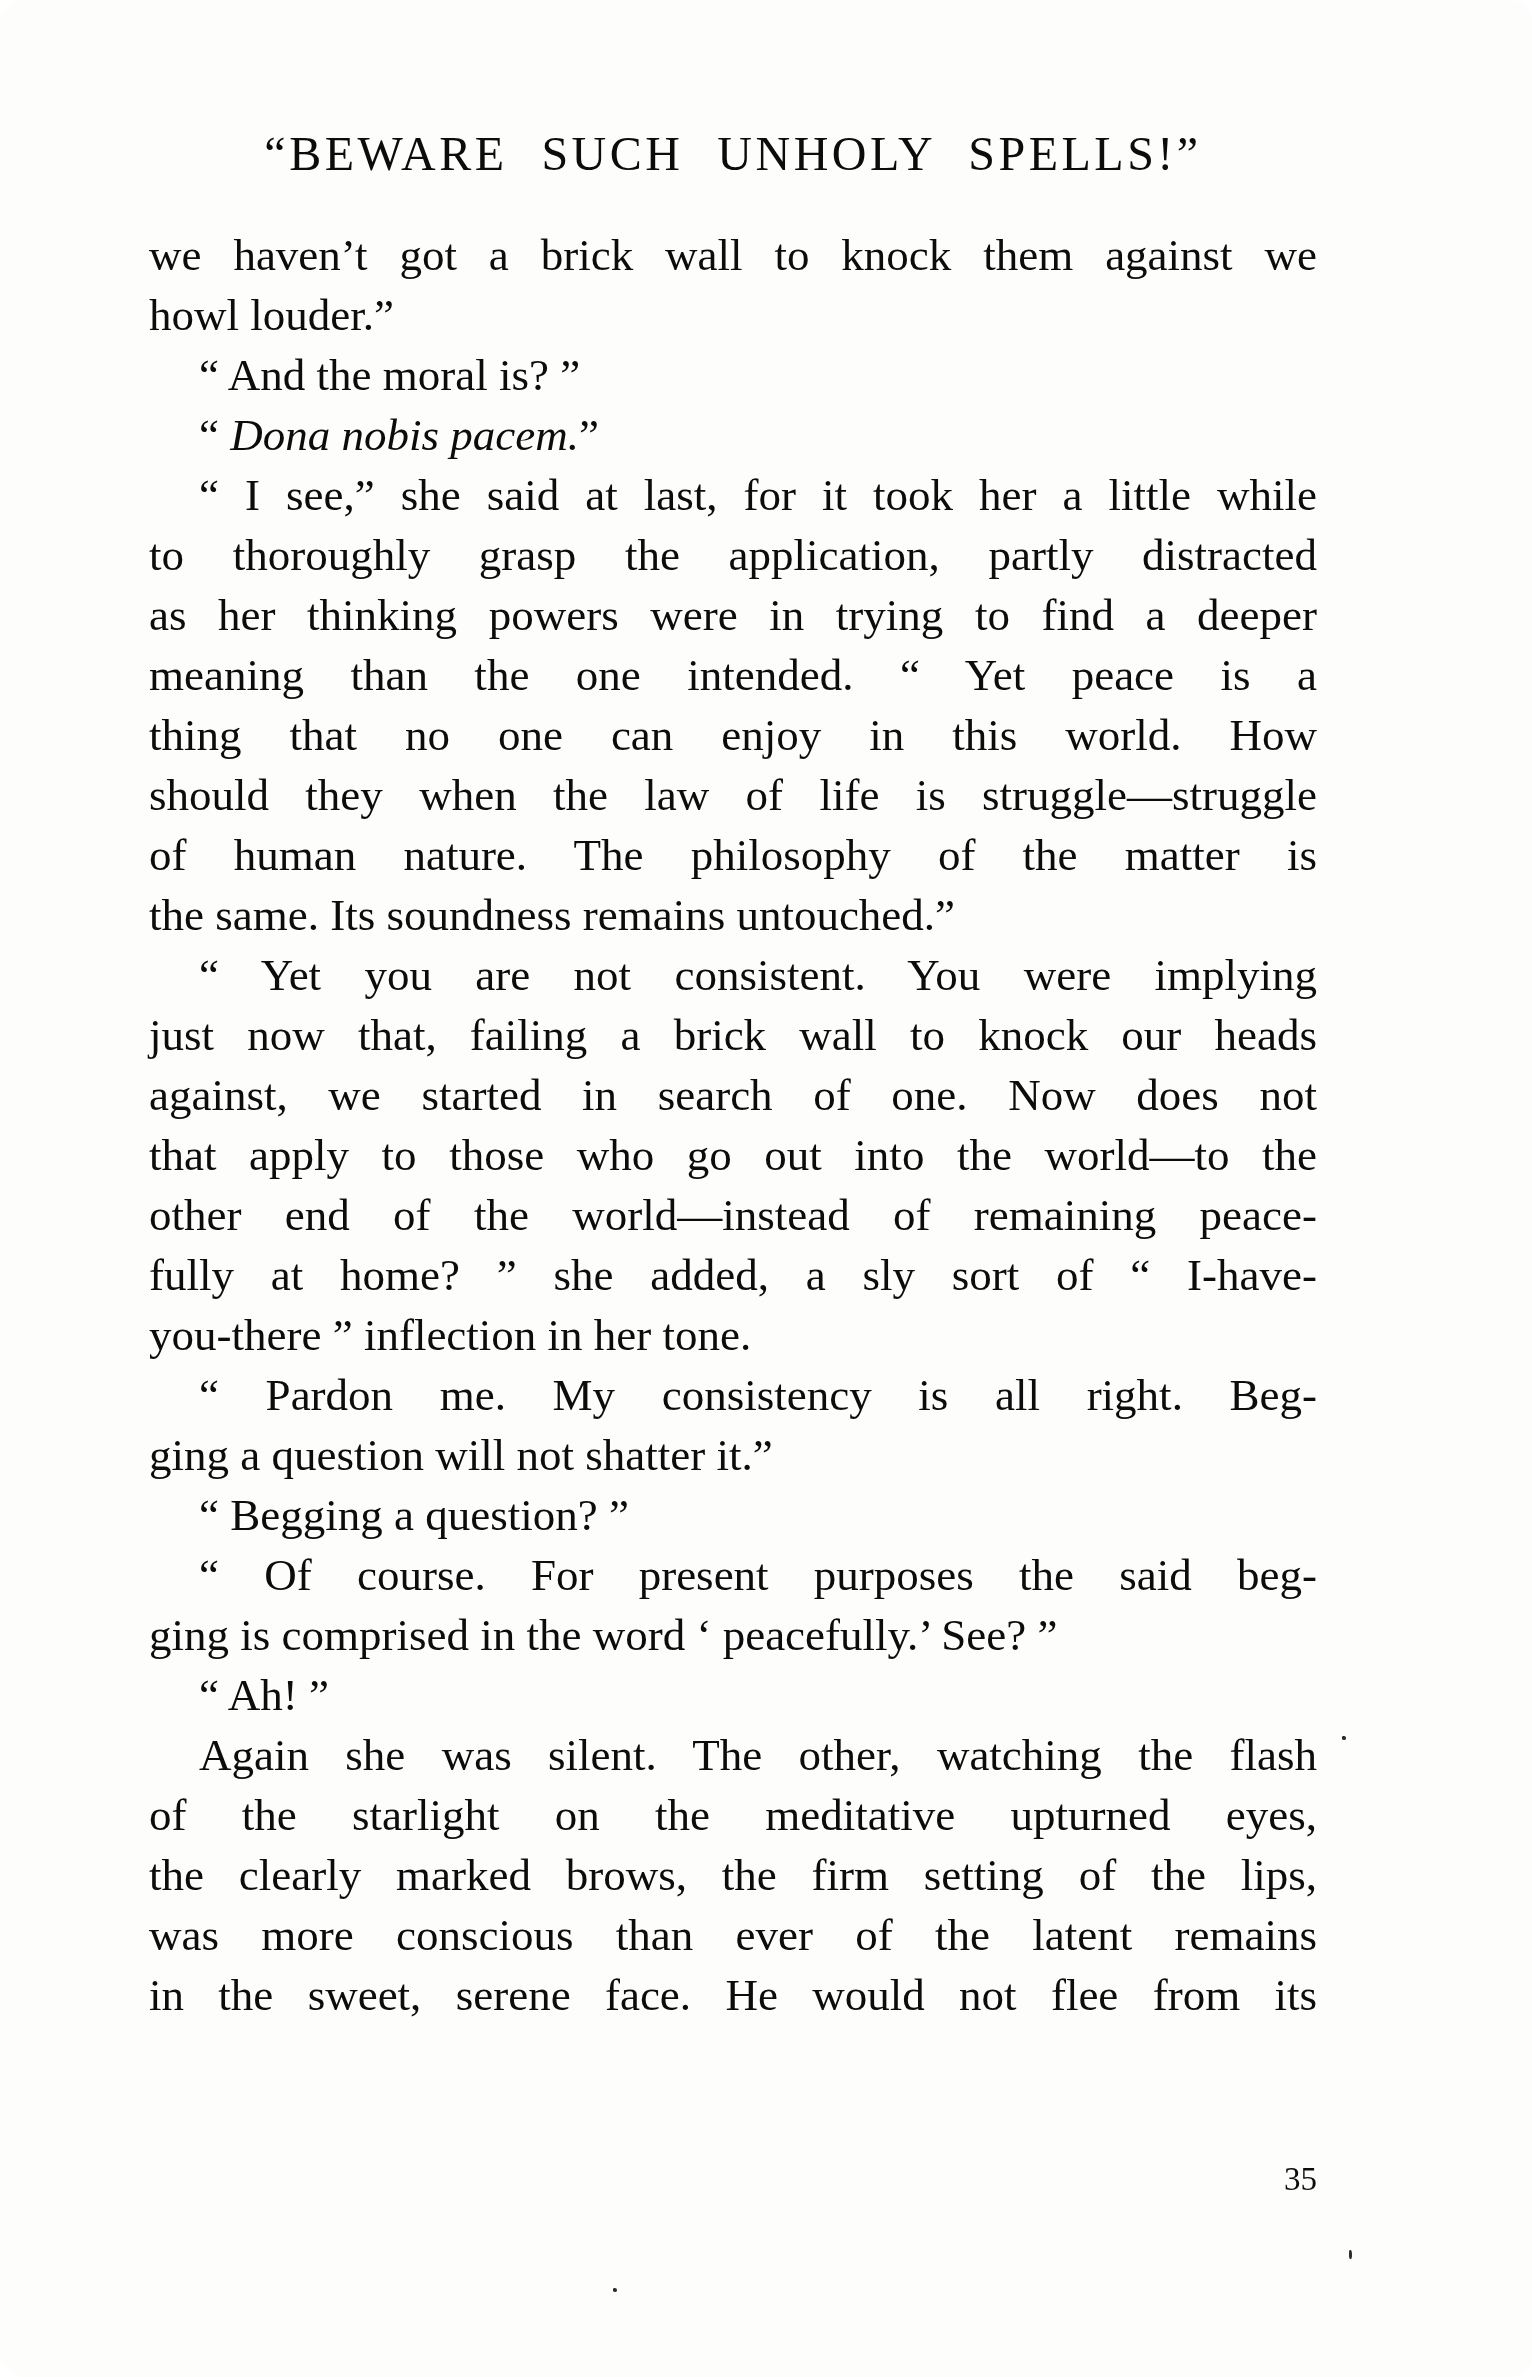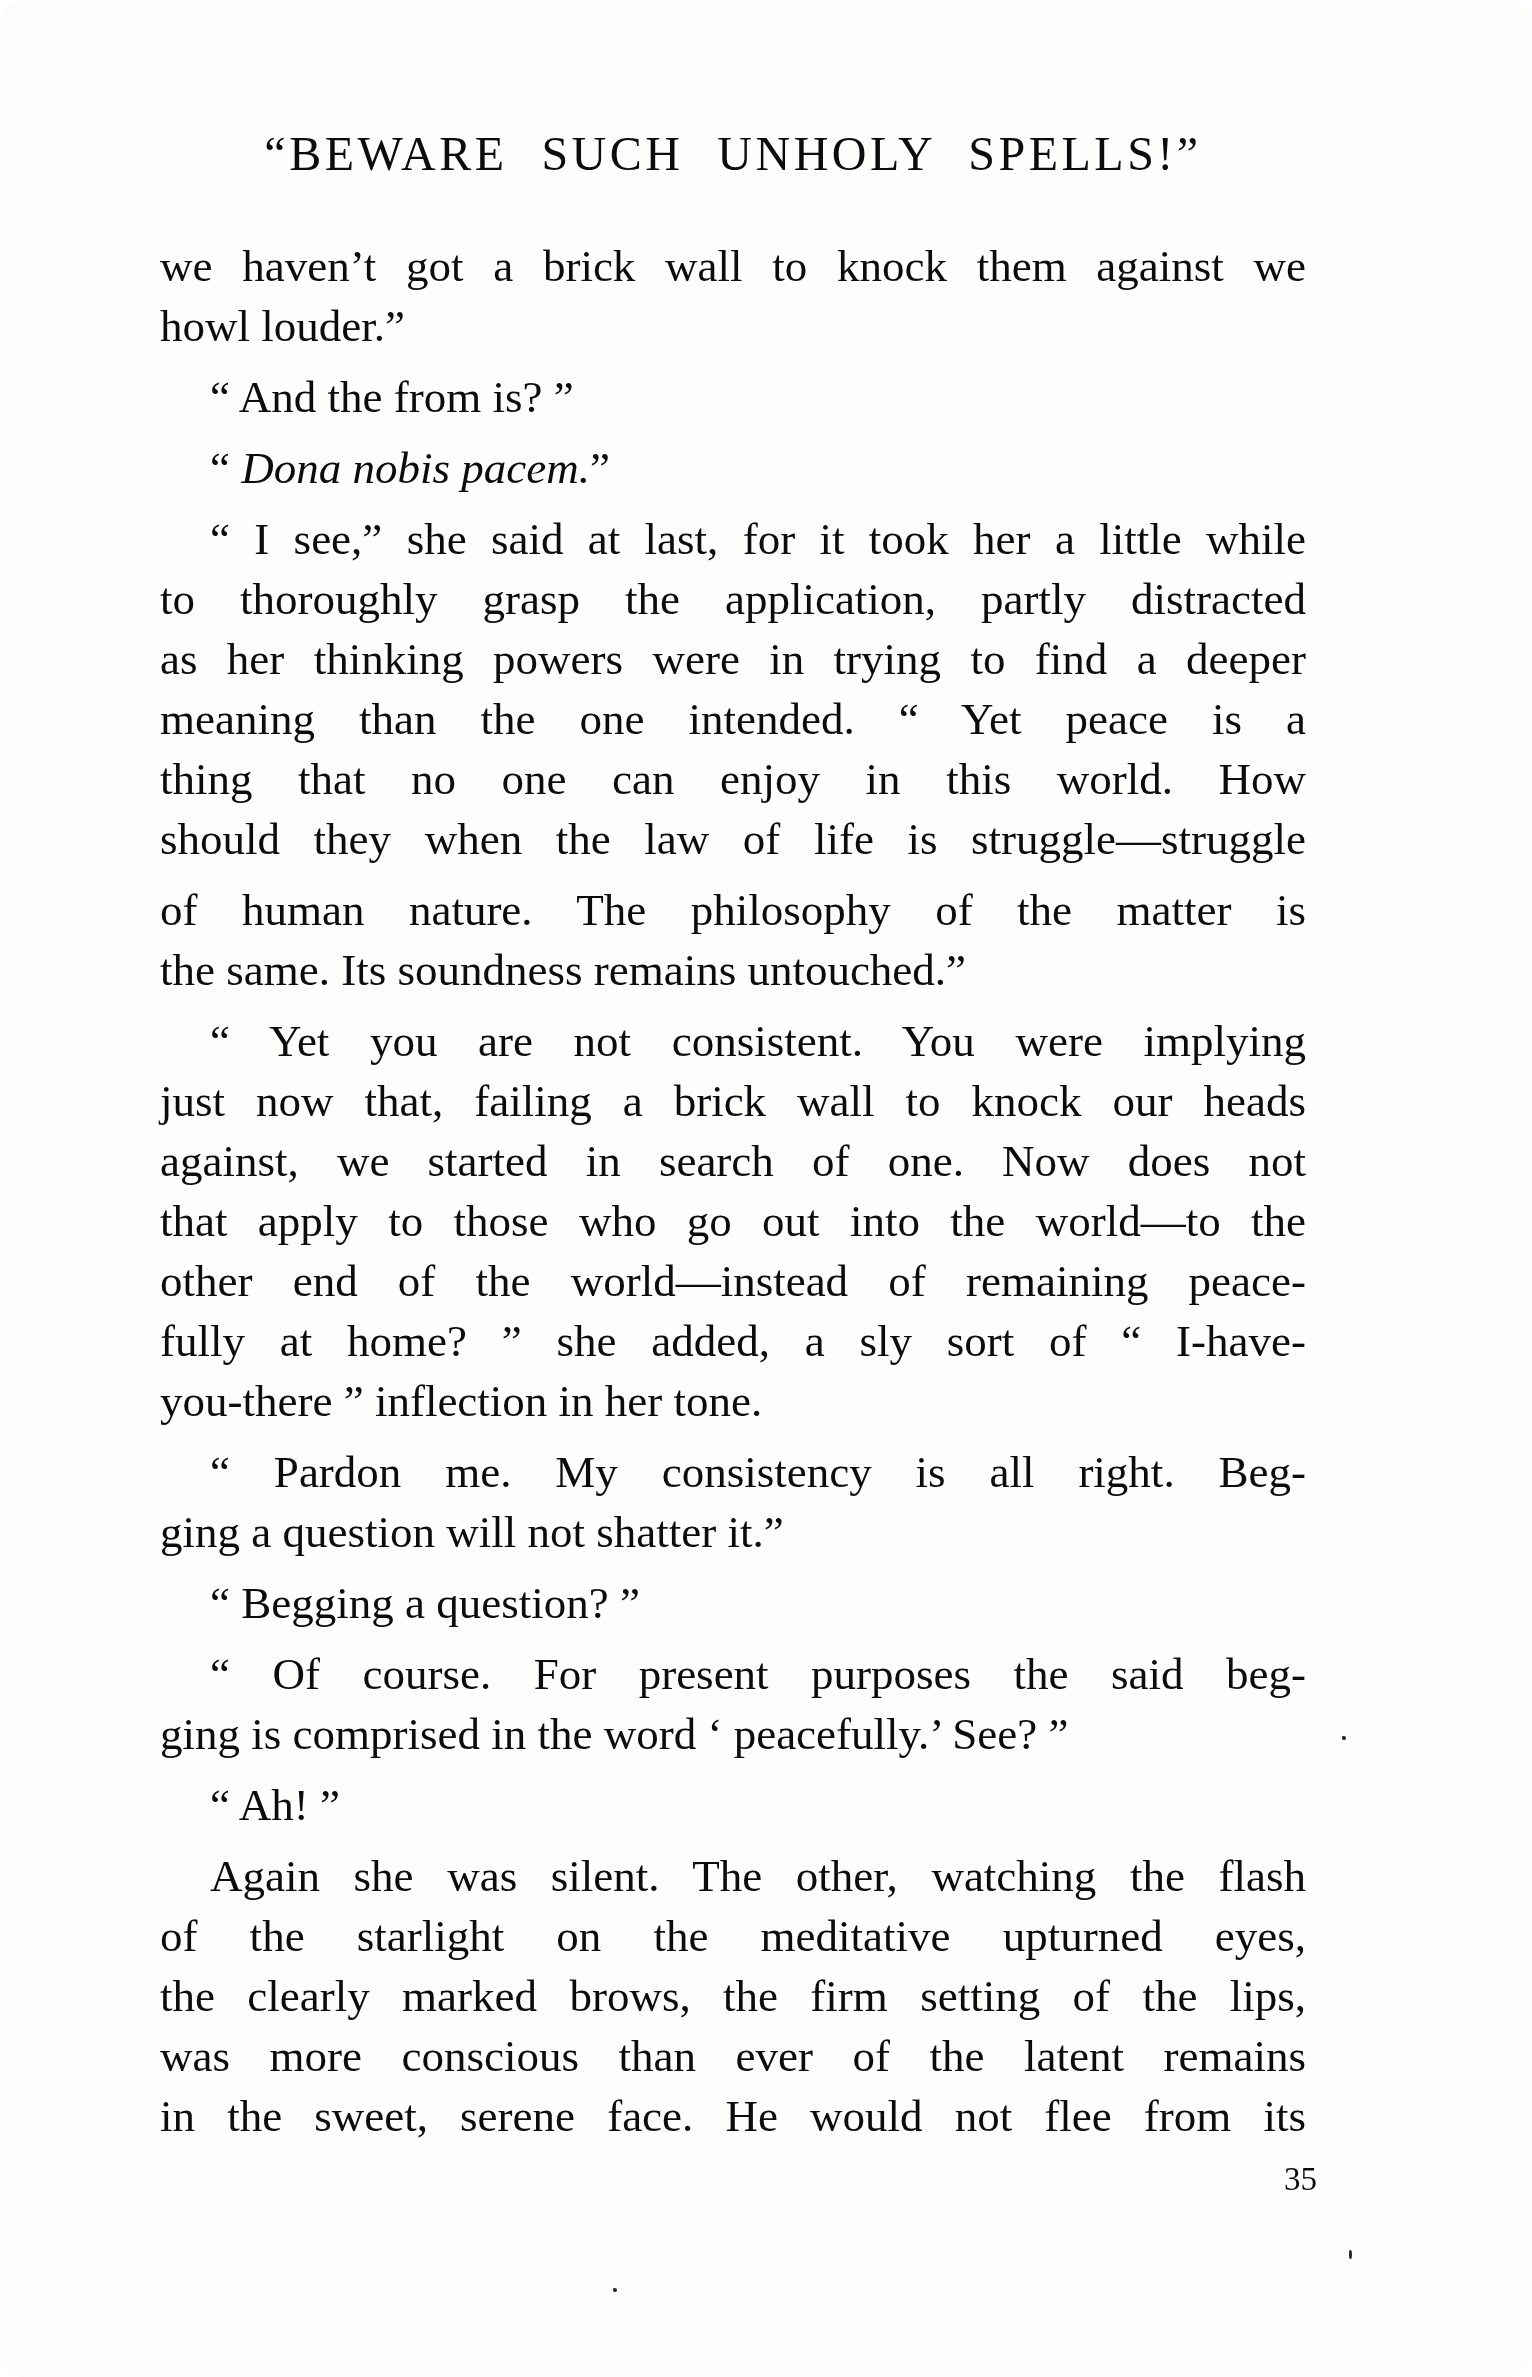--- a/index.html
+++ b/index.html
@@ -27,21 +27,21 @@
     letter-spacing: 3.5px;
     word-spacing: 18.4px;
     white-space: nowrap;
   }
   .body-block {
     position: absolute;
     top: 225px;
     left: 149px;
     width: 1168px;
   }
-  .paragraph { margin: 11px; }
+  .paragraph { margin: 0; }
   .line {
     font-size: 45px;
     line-height: 60px;
     text-align: justify;
     text-align-last: justify;
     white-space: normal;
   }
   .line.last { text-align-last: left; }
   .line.indent { text-indent: 50px; }
   .folio {
@@ -66,21 +66,21 @@
 
 <div class="page" style="background: rgb(253, 253, 252); color: rgb(12, 12, 12);">
   <div class="running-head">“BEWARE SUCH UNHOLY SPELLS!”</div>
 
   <div class="body-block">
       <div class="paragraph">
         <div class="line">we haven’t got a brick wall to knock them against we</div>
         <div class="line last">howl louder.”</div>
       </div>
       <div class="paragraph">
-        <div class="line indent last">“ And the from is? ”</div>
+        <div class="line indent last">“ And the moral is? ”</div>
       </div>
       <div class="paragraph">
         <div class="line indent last">“ <i>Dona nobis pacem.</i>”</div>
       </div>
       <div class="paragraph">
         <div class="line indent">“ I see,” she said at last, for it took her a little while</div>
         <div class="line">to thoroughly grasp the application, partly distracted</div>
         <div class="line">as her thinking powers were in trying to find a deeper</div>
         <div class="line">meaning than the one intended.  “ Yet peace is a</div>
         <div class="line">thing that no one can enjoy in this world.  How</div>

